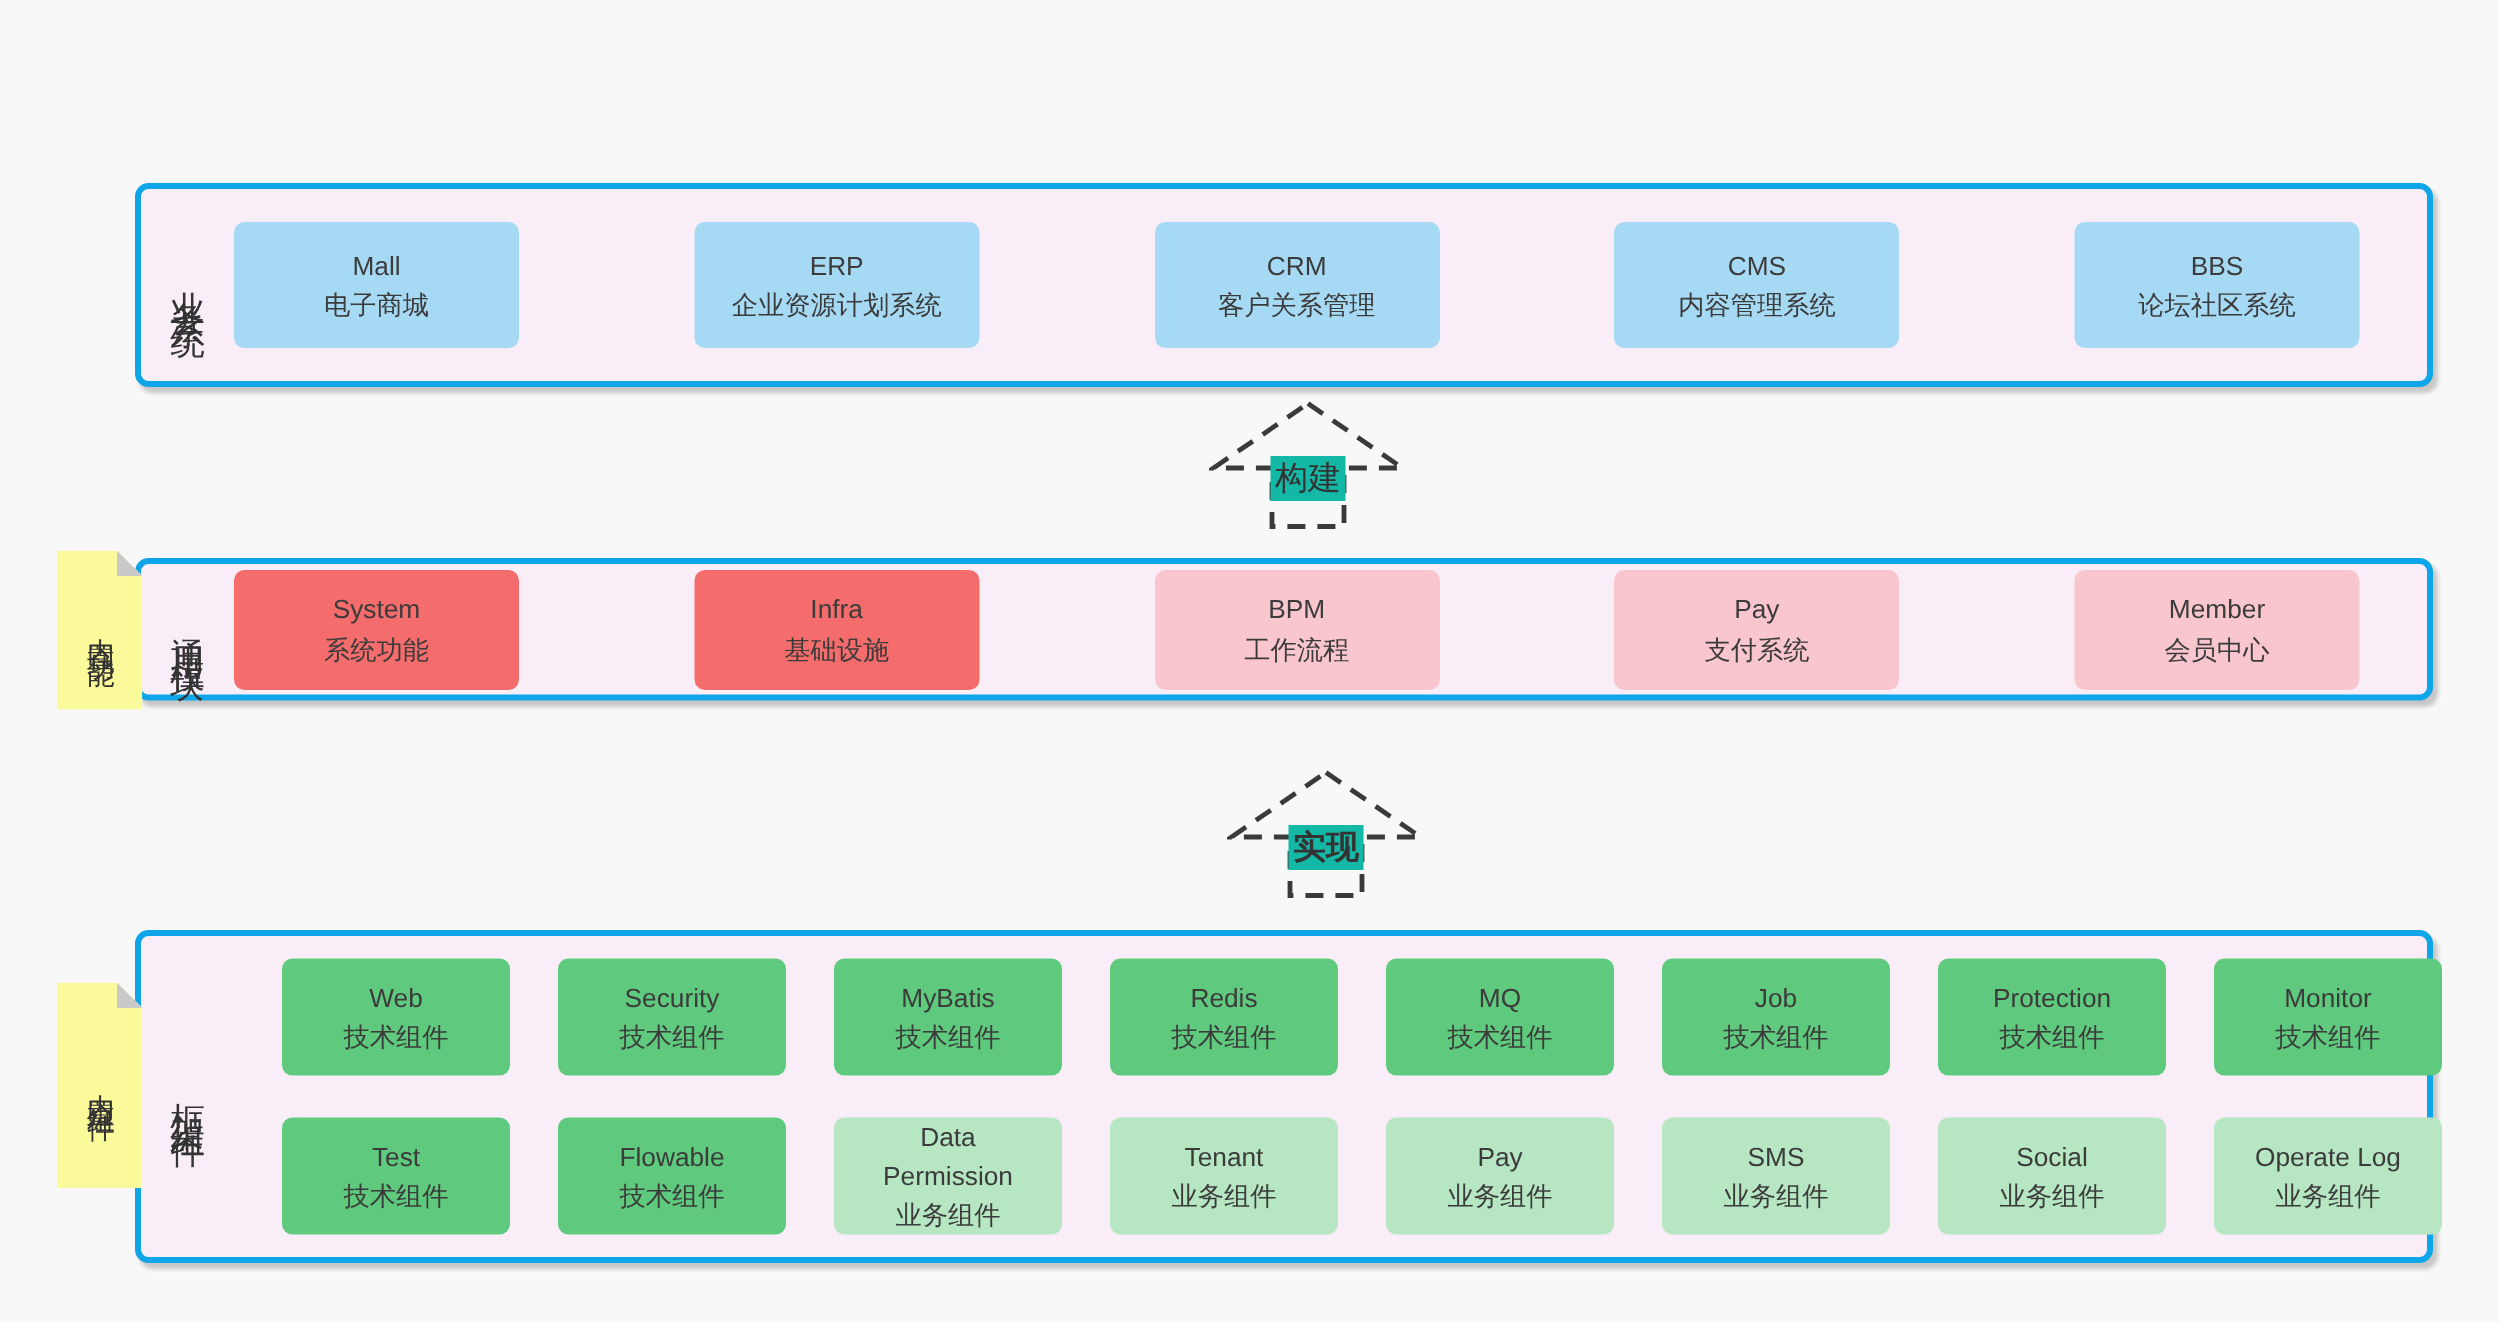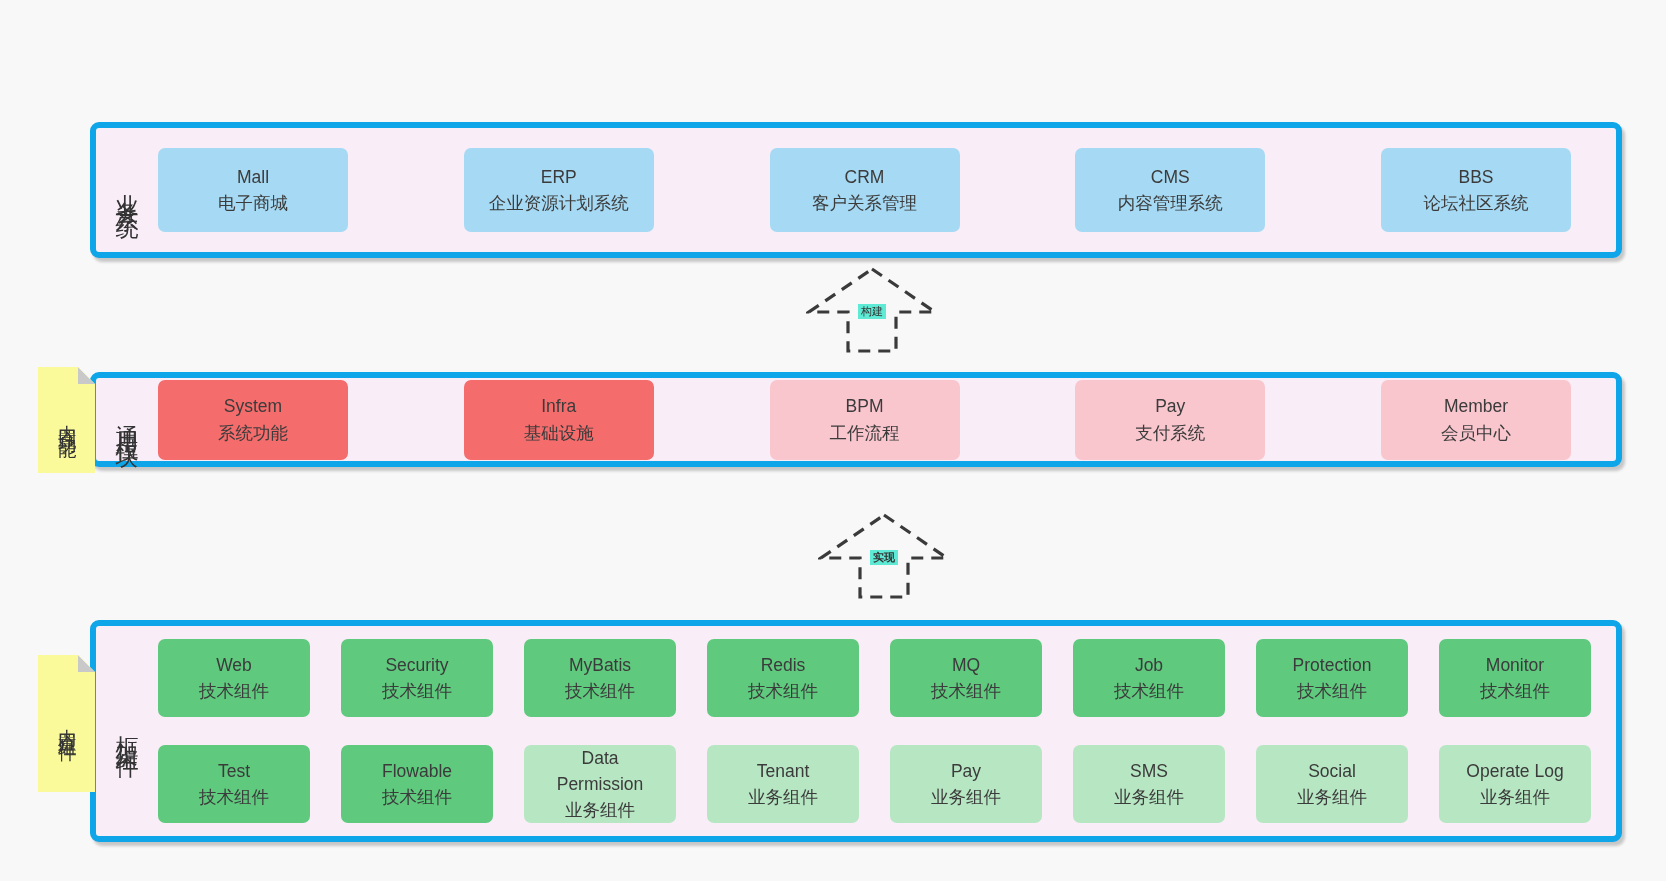--- a/index.html
+++ b/index.html
@@ -2,42 +2,42 @@
 <html><head>
 <meta charset="utf-8">
 <style>
   * { margin:0; padding:0; box-sizing:border-box; }
   html,body { background:#f8f8f8; }
   body { font-family:"Liberation Sans","DejaVu Sans",sans-serif; color:#3b3b3b; }
   .canvas { position:relative; width:1666px; height:881px; background:#f8f8f8; overflow:hidden; }
 
   
   .layer { position:absolute; left:90px; width:1532px; background:#f9eef7;
-           border:6px solid #0ea5e9; border-radius:9px;
+           border:4px solid #0ea5e9; border-radius:9px;
            box-shadow:3px 4px 3px rgba(0,0,0,0.20);
            display:flex; align-items:center; z-index:1; }
   .layer-business  { top:122px; height:136px; }
   .layer-modules   { top:372px; height:95px; }
   .layer-framework { top:620px; height:222px; }
 
   .label-col { flex:0 0 62px; display:flex; align-items:center; justify-content:center; height:100%; }
   .layer-label { writing-mode:vertical-rl; text-orientation:upright; font-size:23px;
                  letter-spacing:7px; color:#333; line-height:1; }
 
   .boxes { flex:1; display:flex; justify-content:space-between; align-items:center; }
   .layer-business .boxes, .layer-modules .boxes { padding-right:45px; }
   .rows-col { flex:1; display:flex; flex-direction:column; gap:28px; }
   .rows-col .boxes { padding-right:25px; }
 
   
   .box { border-radius:7px; display:flex; flex-direction:column; justify-content:center;
          align-items:center; text-align:center; font-size:17.5px; line-height:1.5; color:#3b3b3b; }
   .layer-business .box { width:190px; height:84px; }
   .layer-modules  .box { width:190px; height:80px; }
-  .layer-framework .box { width:152px; height:78px; }
+  .layer-framework .box { width:152px; height:78px;margin-left:32px; }
   .layer-framework .box-title { max-width:128px; }
   .c-blue   { background:#a6d9f3; }
   .c-red    { background:#f56c6c; }
   .c-pink   { background:#f9c6ce; }
   .c-green  { background:#5fc97e; }
   .c-lgreen { background:#b7e6c3; }
 
   
   .sticky { position:absolute; width:57px; background:#fafa9b; z-index:2;
             clip-path:polygon(0 0, calc(100% - 17px) 0, 100% 17px, 100% 100%, 0 100%);
@@ -49,21 +49,21 @@
   .sticky-modules   { left:38px; top:367px; height:106px; }
   .sticky-framework { left:38px; top:655px; height:137px; }
 
   
   .arrow { position:absolute; width:132px; height:88px; z-index:1; }
   .arrow-build { left:806px; top:266px; }
   .arrow-impl  { left:818px; top:512px;font-weight:bold; }
   .arrow svg { display:block; width:100%; height:100%; }
   .arrow polygon { fill:none; stroke:#3a3a3a; stroke-width:3.2; stroke-dasharray:12 8; }
   .arrow-label { position:absolute; left:50%; top:38px; transform:translateX(-50%);
-                 background:#5eead4; padding:0 3px; font-size:11px; color:#333; white-space:nowrap; }
+                 background:#14b8a6; padding:0 3px; font-size:22px; color:#333; white-space:nowrap; }
 </style>
 </head>
 <body>
 
 <div class="canvas">
 
   <div class="layer layer-business">
     <div class="label-col">
       <div class="layer-label">业务系统</div>
     </div>

